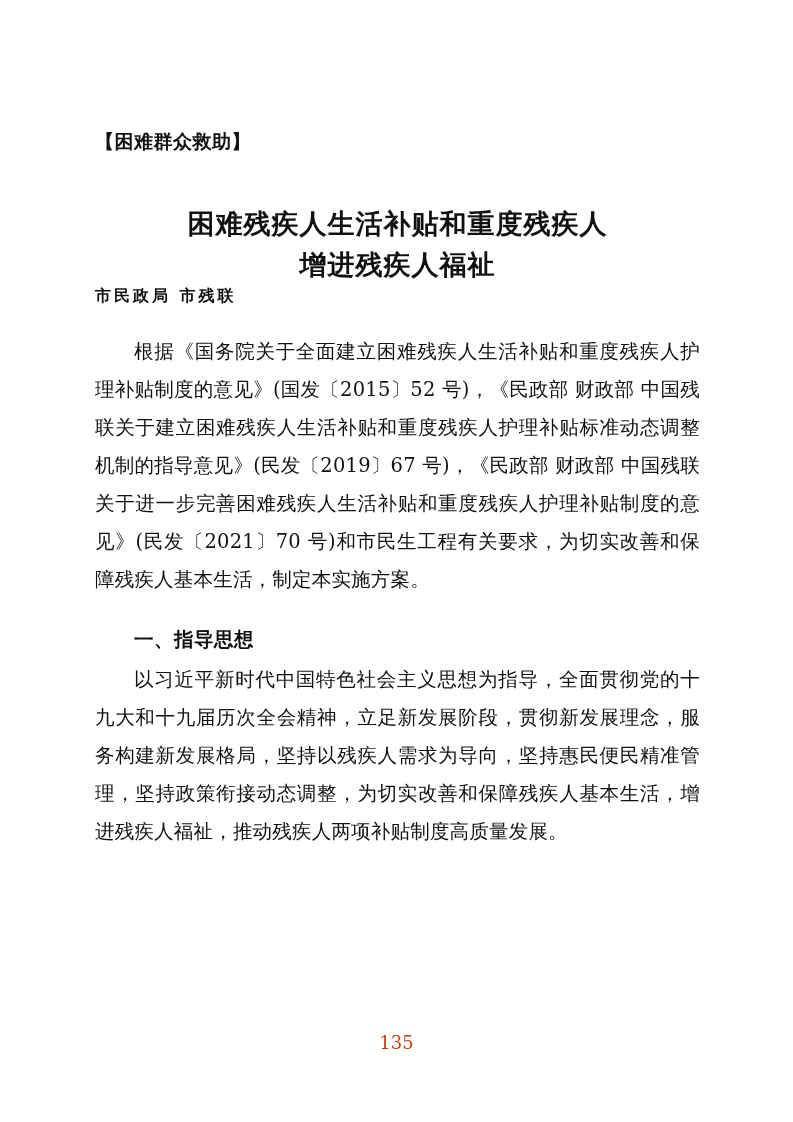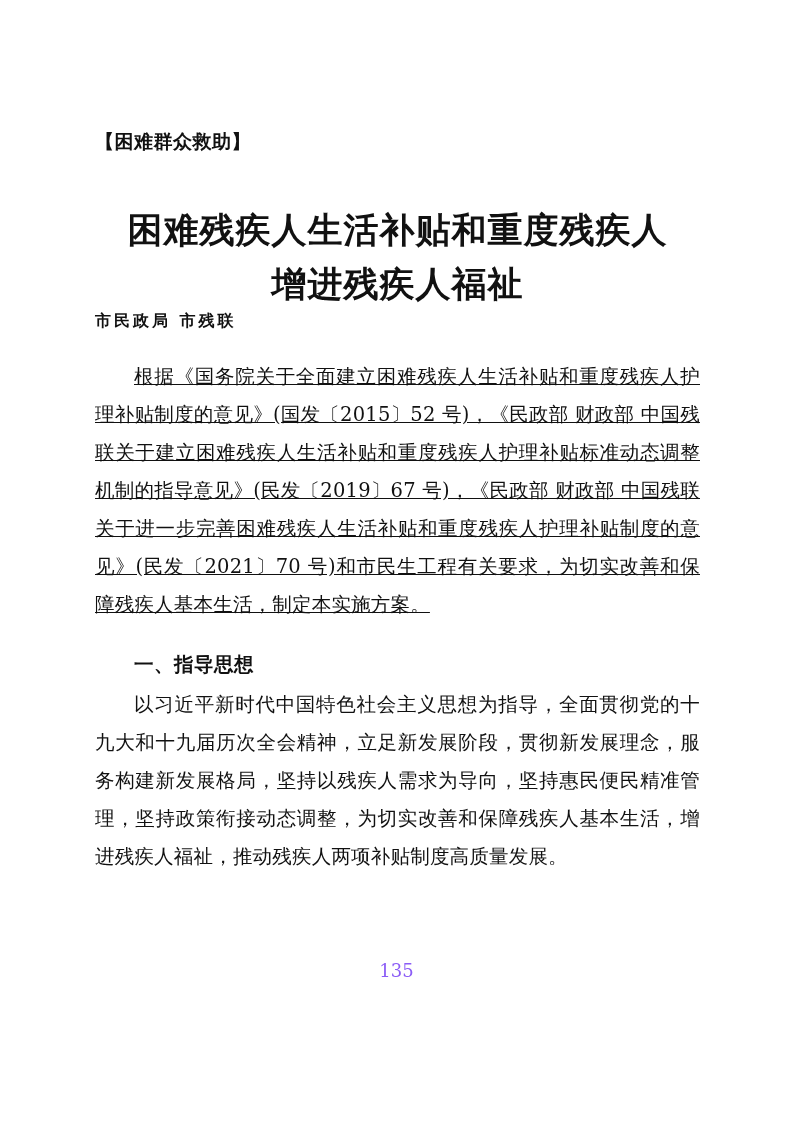--- a/index.html
+++ b/index.html
@@ -32,21 +32,21 @@
   .category-tag {
     margin-top: 128px;
     font-size: 19px;
     font-weight: bold;
     letter-spacing: 0.5px;
     line-height: 1.4;
   }
   .doc-title {
     margin-top: 48px;
     text-align: center;
-    font-size: 35px;
+    font-size: 27px;
     font-weight: bold;
     line-height: 1.55;
     letter-spacing: 1px;
   }
   .doc-title .line2 {
     display: block;
   }
   .issuer {
     text-align: left;
     font-size: 16px;
@@ -54,21 +54,20 @@
     letter-spacing: 3px;
   }
   .body-para {
     margin-top: 26px;
     font-size: 19.5px;
     line-height: 1.95;
     text-align: justify;
     text-justify: inter-ideograph;
     text-indent: 2em;
     letter-spacing: 0.2px;
-    text-decoration: underline;
   }
   .section-heading {
     margin-top: 22px;
     font-size: 19.5px;
     font-weight: bold;
     text-indent: 2em;
     line-height: 1.95;
     letter-spacing: 0.5px;
   }
   .section-para {
@@ -76,26 +75,26 @@
     font-size: 19.5px;
     line-height: 1.95;
     text-align: justify;
     text-justify: inter-ideograph;
     text-indent: 2em;
     letter-spacing: 0.2px;
   }
   .page-number {
     position: absolute;
     left: 0;
-    top: 960px;
+    top: 1032px;
     width: 793px;
     text-align: center;
     font-size: 18px;
     font-family: "DejaVu Serif", "Liberation Serif", serif;
-    color: #8b5cf6;
+    color: #c2410c;
   }
 </style>
 </head>
 <body>
 
 <div class="page">
   <div class="content">
 
     <div class="category-tag">【困难群众救助】</div>
 

